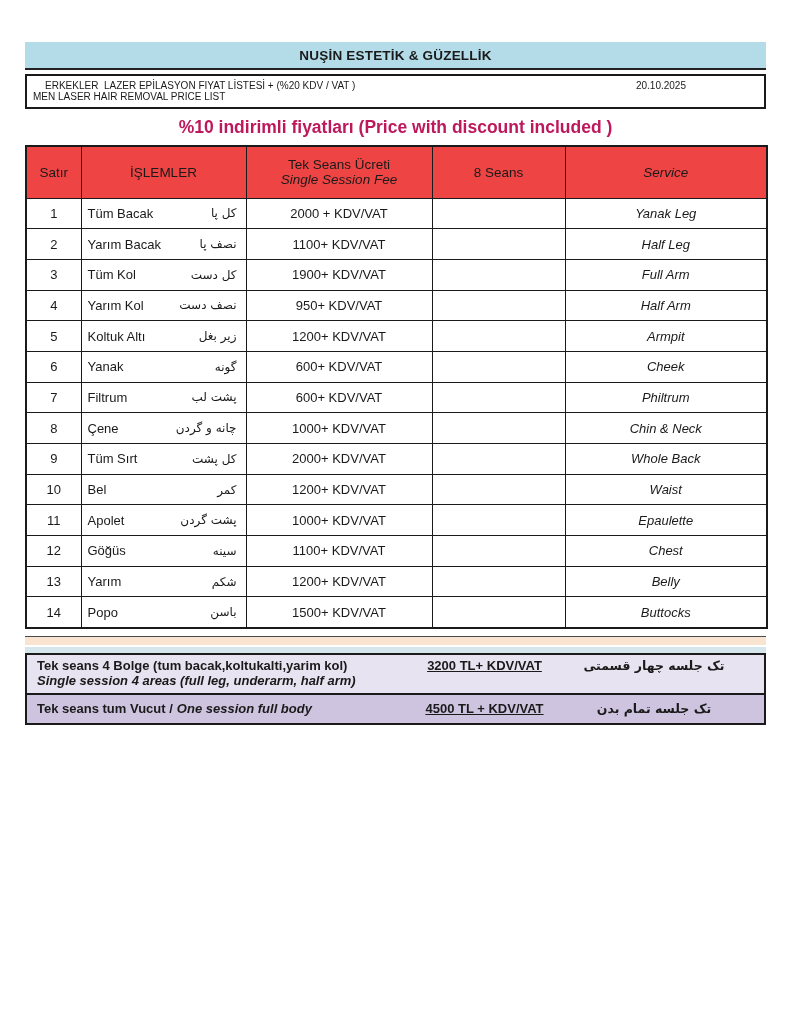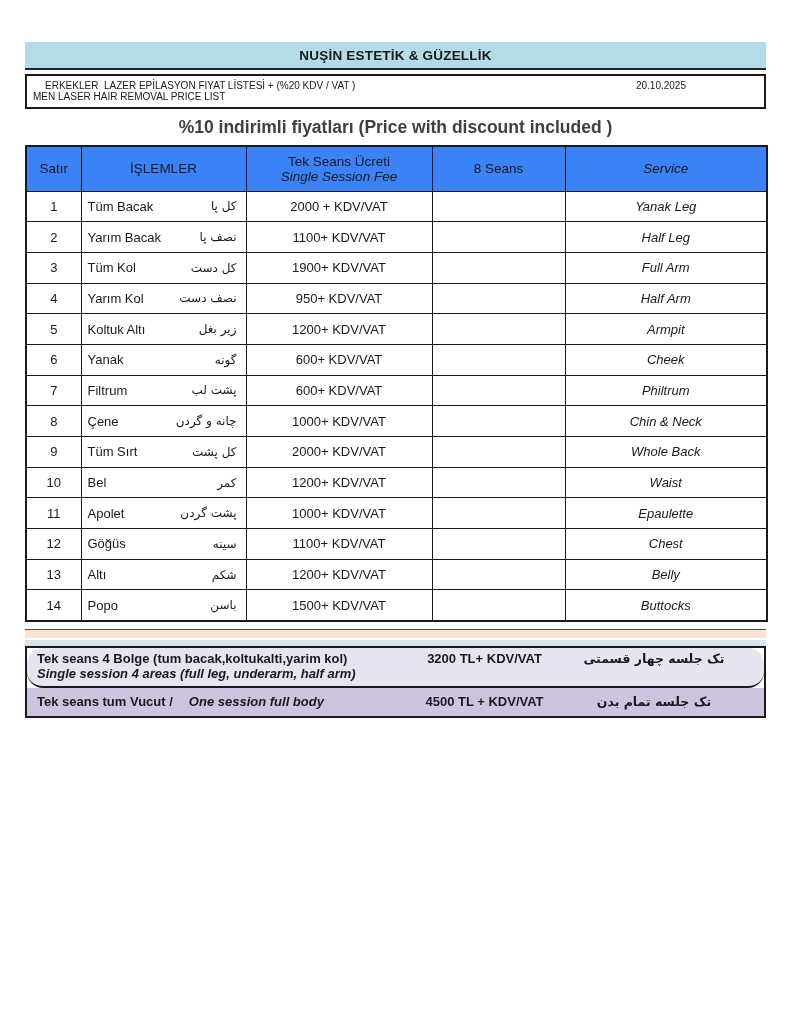--- a/index.html
+++ b/index.html
@@ -32,21 +32,21 @@
     font-size: 10px;
   }
   .title-line1 { display: flex; align-items: baseline; white-space: pre-wrap; padding-left: 12px; }
   .title-text { flex: 1 1 auto; }
   .doc-date { flex: 0 0 auto; margin-right: 72px; }
 
   
   .discount-note {
     margin-top: 5px;
     text-align: center;
-    color: #404040;
+    color: #be185d;
     font-weight: bold;
     font-size: 17.5px;
     height: 26px;
     line-height: 26px;
   }
 
   
   table.price-table {
     margin-top: 5px;
     width: 741px;
@@ -55,48 +55,48 @@
     border: 2px solid #1a1a1a;
     font-size: 13px;
   }
   .price-table th, .price-table td {
     border: 1.5px solid #1a1a1a;
     text-align: center;
     vertical-align: middle;
     overflow: hidden;
   }
   .price-table thead th {
-    background: #3b82f6;
-    height: 45px;
+    background: #ef4444;
+    height: 52px;
     font-weight: normal;
     font-size: 13.5px;
   }
   .price-table tbody td { height: 30.7px; background: #fff; }
   .hdr-fee-l2, .col-service, td.service-cell { font-style: italic; }
   .proc-cell .proc-wrap {
     display: flex; align-items: center; justify-content: space-between;
     padding: 0 9px 0 6px;
   }
   .fa-text { font-family: "DejaVu Sans", sans-serif; font-size: 12px; direction: rtl; }
 
   
   .sep-line { margin-top: 7px; height: 0; border-top: 1.5px solid #4a4a4a; }
   .band-cream { height: 10px; background: #f9e4d1; border-bottom: 2px solid #ffffff; }
   .band-blue  { height: 6px;  background: #d5e7ed; }
 
   
   .packages { border: 2.5px solid #1a1a1a; }
   .package-row { display: flex; font-size: 13px; font-weight: bold; }
-  .package-row.first { background: #e8e3f1; min-height: 40px; border-bottom: 2px solid #1a1a1a; padding: 3px 0 4px 0; border-radius: 16px; }
+  .package-row.first { background: #e8e3f1; min-height: 40px; border-bottom: 2px solid #1a1a1a; padding: 3px 0 4px 0; }
   .package-row.second { background: #cfc4e0; height: 28px; align-items: center; }
   .pkg-left  { flex: 0 0 370px; padding-left: 10px; }
-  .pkg-price { flex: 0 0 175px; text-align: center; }
+  .pkg-price { flex: 0 0 175px; text-align: center; text-decoration: underline; }
   .pkg-fa    { flex: 1 1 auto; text-align: center; padding-right: 28px; font-weight: bold; }
   .pkg-line2 { font-style: italic; }
-  .pkg-en-inline { font-style: italic; margin-left: 16px; }
+  .pkg-en-inline { font-style: italic; margin-left: 4px; }
   .package-row .fa-text { font-size: 12.5px; }
 </style>
 </head>
 <body>
 
 <div class="page">
   <div class="content">
 
     <div class="brand-bar">
       <span>NUŞİN ESTETİK &amp; GÜZELLİK</span>
@@ -274,21 +274,21 @@
               </div>
             </td>
           <td>1100+ KDV/VAT</td>
           <td></td>
           <td class="service-cell">Chest</td>
         </tr>
         <tr>
           <td>13</td>
           <td class="proc-cell">
               <div class="proc-wrap">
-                <span>Altı</span>
+                <span>Yarım</span>
                 <span class="fa-text">شکم</span>
               </div>
             </td>
           <td>1200+ KDV/VAT</td>
           <td></td>
           <td class="service-cell">Belly</td>
         </tr>
         <tr>
           <td>14</td>
           <td class="proc-cell">

